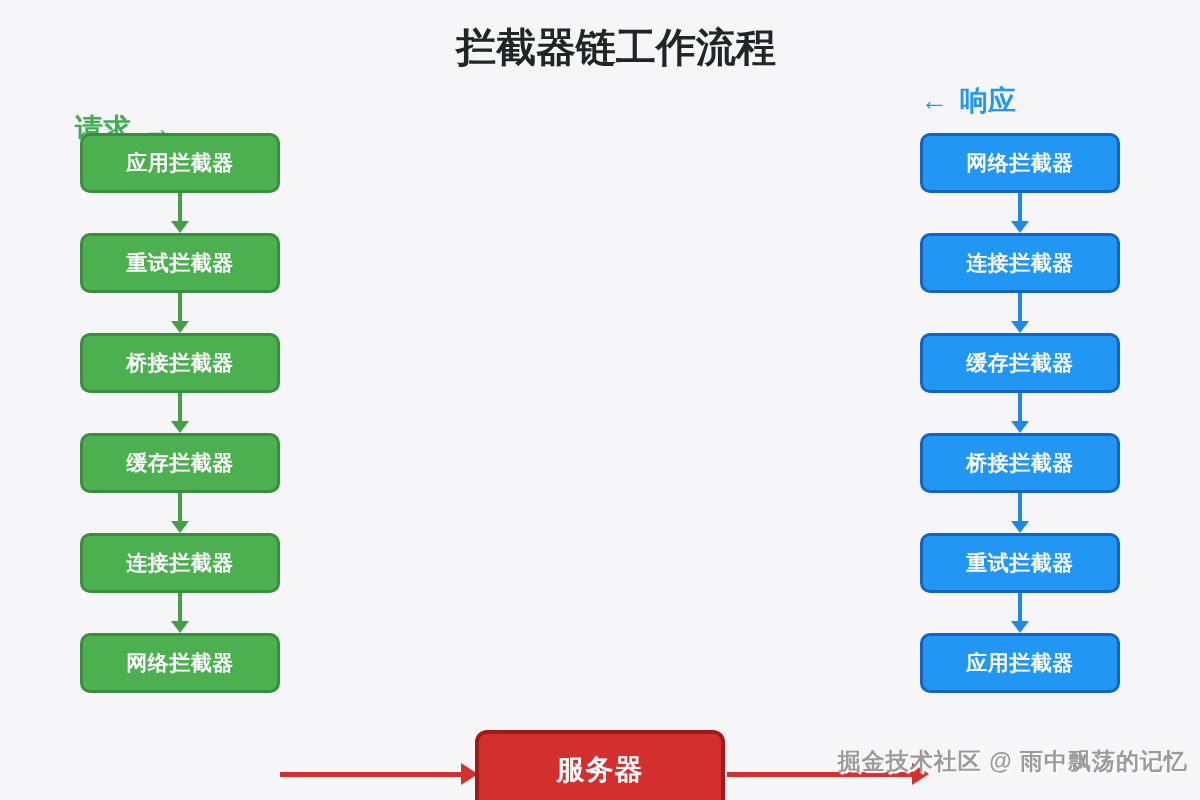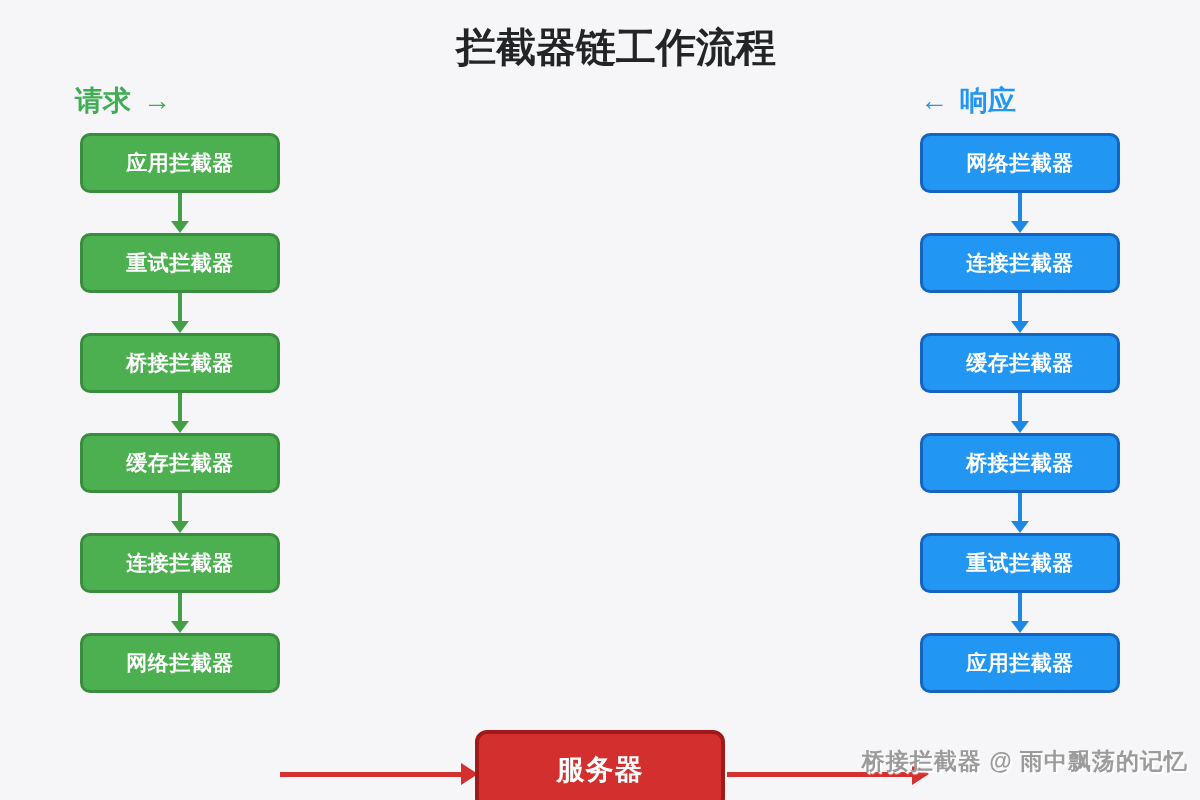--- a/index.html
+++ b/index.html
@@ -9,21 +9,21 @@
     font-family:"Liberation Sans","DejaVu Sans",sans-serif;
   }
   .title {
     position:absolute; top:20px; left:0; width:100%;
     text-align:center; font-size:40px; font-weight:800; color:#222426;margin-left:16px;
   }
   .col-header {
     position:absolute; top:82px; font-size:28px; font-weight:800;
     display:flex; gap:12px; align-items:center; white-space:nowrap;
   }
-  .col-header.request  { left:75px;  color:#3fae52; }
+  .col-header.request  { left:75px;  color:#3fae52;margin-top:28px; }
   .col-header.response { left:920px; color:#2196f3; }
   .dir-arrow { font-weight:700; }
 
   .chain {
     position:absolute; top:133px; width:200px;
     display:flex; flex-direction:column; align-items:center;
   }
   .chain.request  { left:80px; }
   .chain.response { left:920px; }
 
@@ -142,13 +142,13 @@
 </div>
 
 <div class="h-line left"></div>
 <div class="h-head left"></div>
 
 <div class="server-box">服务器</div>
 
 <div class="h-line right"></div>
 <div class="h-head right"></div>
 
-<div class="watermark">桥接拦截器 @ 雨中飘荡的记忆</div>
+<div class="watermark">掘金技术社区 @ 雨中飘荡的记忆</div>
 
 </body></html>

